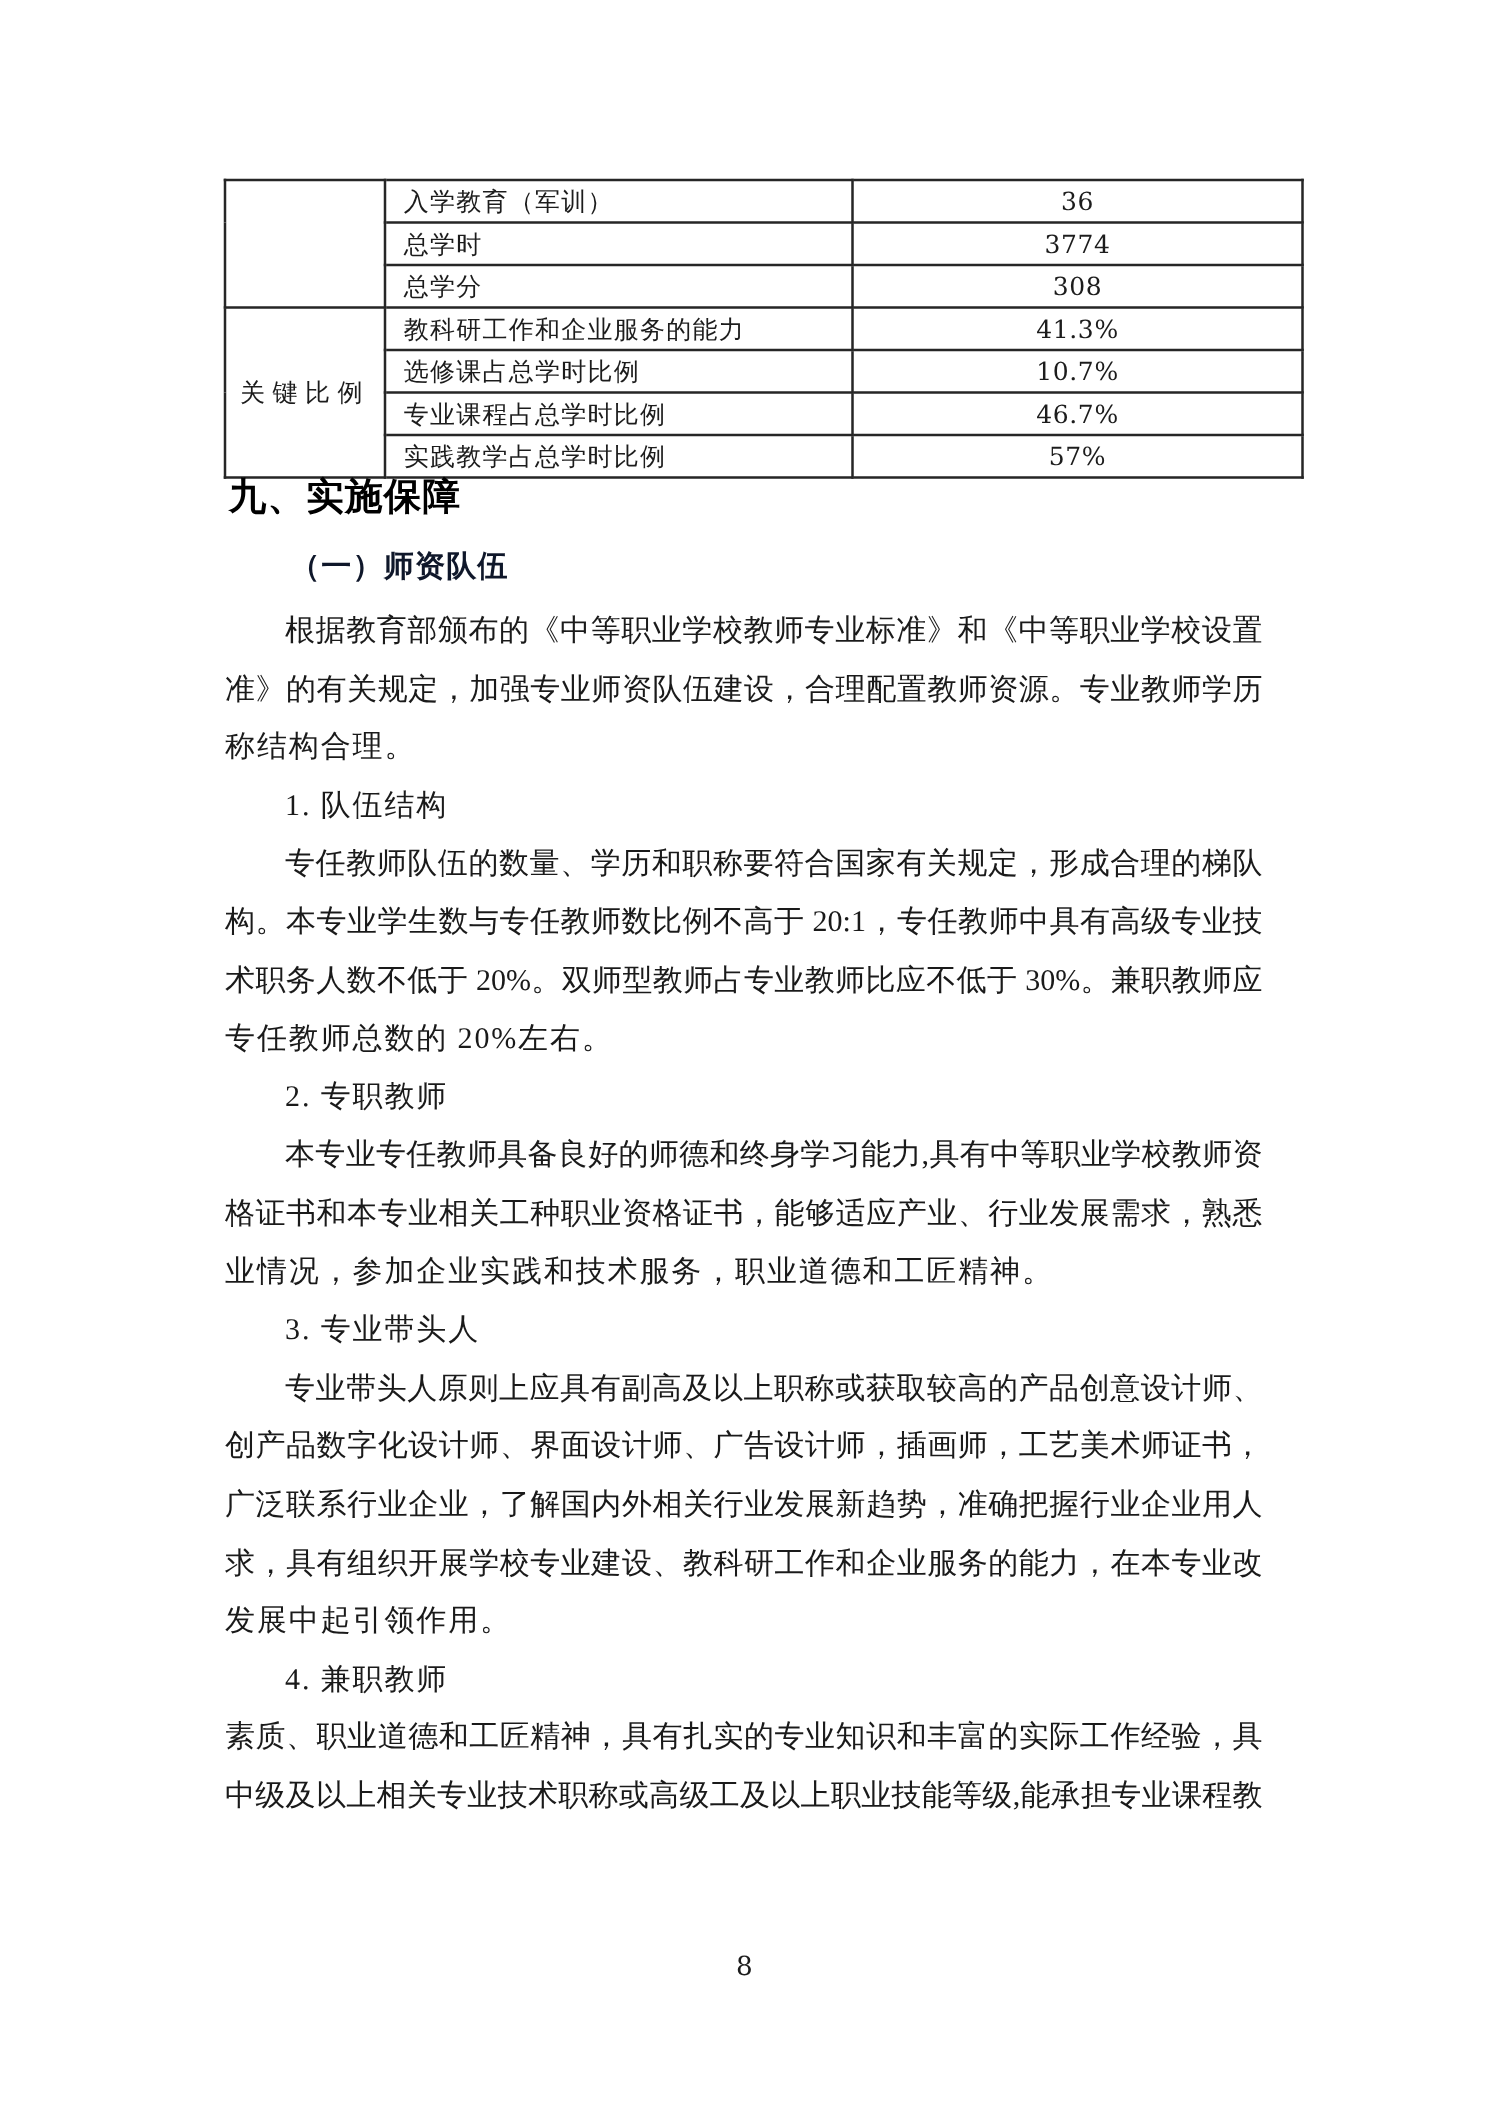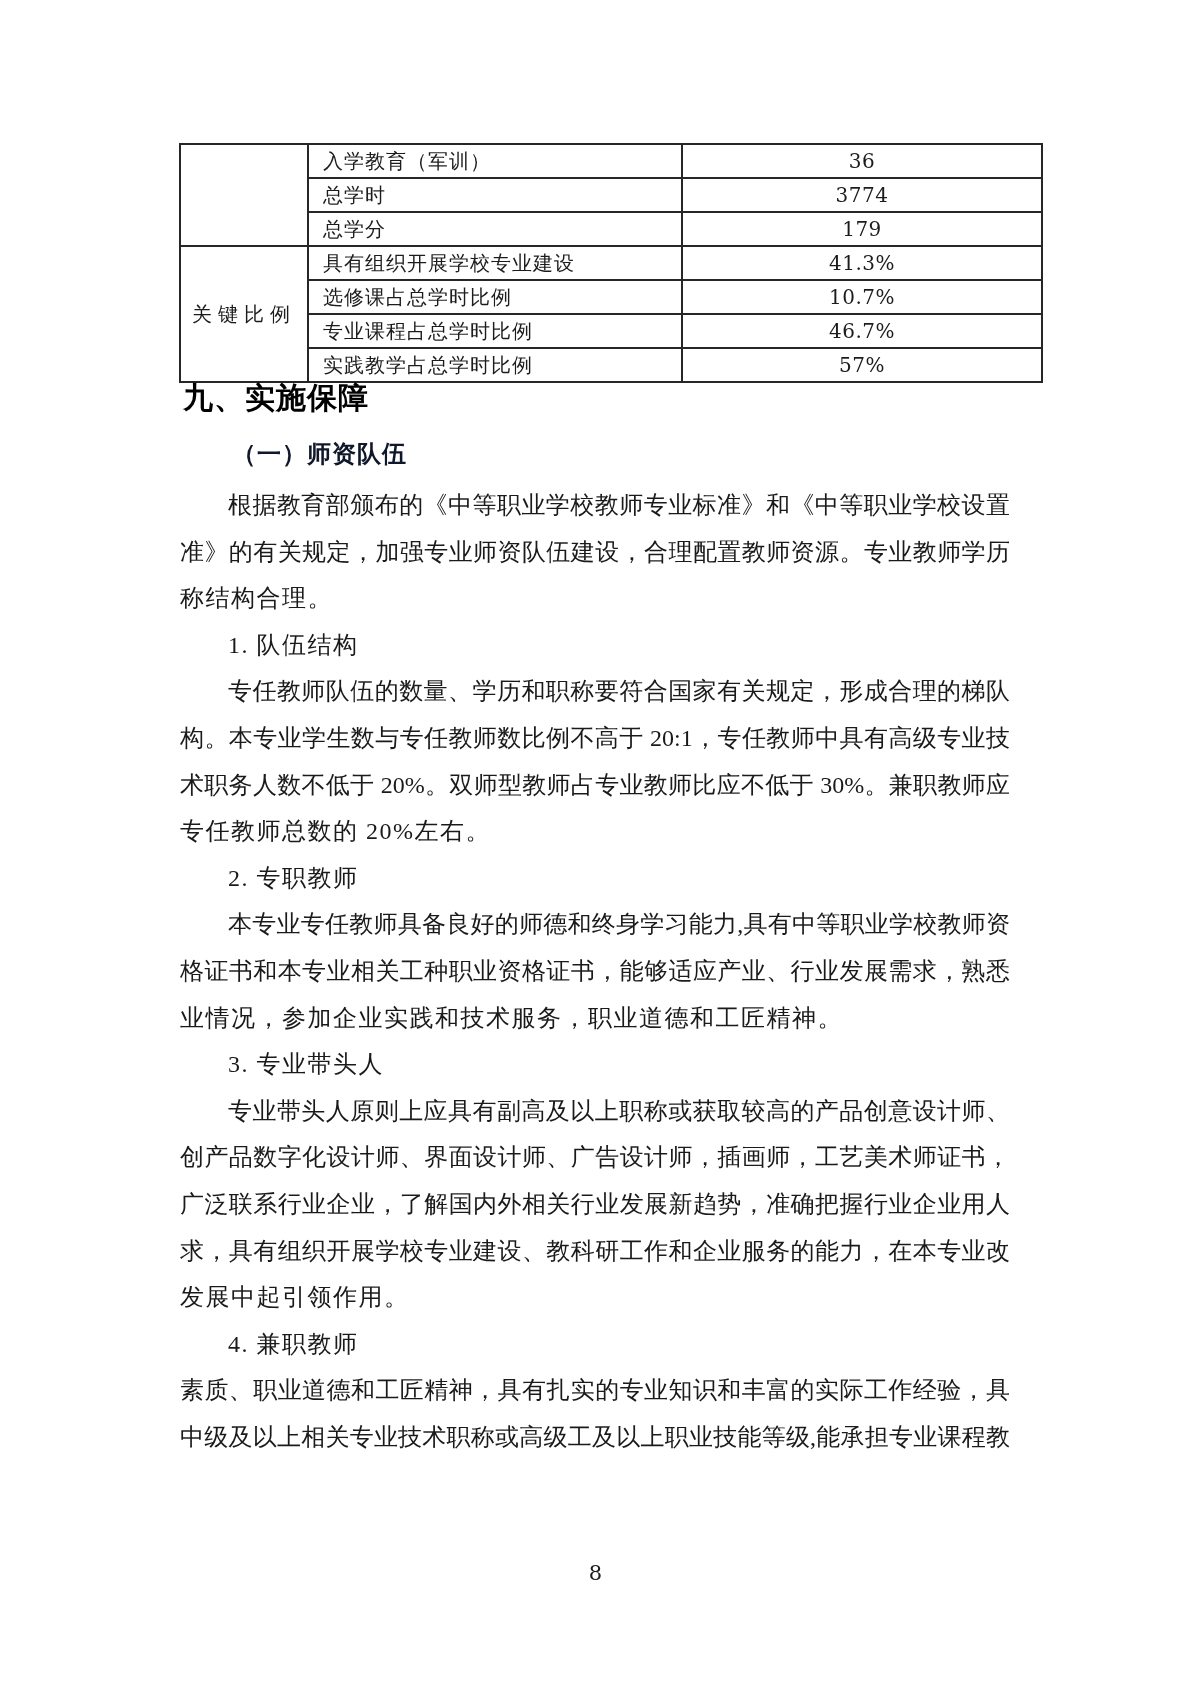--- a/index.html
+++ b/index.html
@@ -86,25 +86,25 @@
           <td class="c1" rowspan="3"></td>
           <td class="c2">入学教育（军训）</td>
           <td class="c3">36</td>
         </tr>
         <tr>
           <td class="c2">总学时</td>
           <td class="c3">3774</td>
         </tr>
         <tr>
           <td class="c2">总学分</td>
-          <td class="c3">179</td>
+          <td class="c3">308</td>
         </tr>
         <tr>
           <td class="c1" rowspan="4">关键比例</td>
-          <td class="c2">具有组织开展学校专业建设</td>
+          <td class="c2">教科研工作和企业服务的能力</td>
           <td class="c3">41.3%</td>
         </tr>
         <tr>
           <td class="c2">选修课占总学时比例</td>
           <td class="c3">10.7%</td>
         </tr>
         <tr>
           <td class="c2">专业课程占总学时比例</td>
           <td class="c3">46.7%</td>
         </tr>

